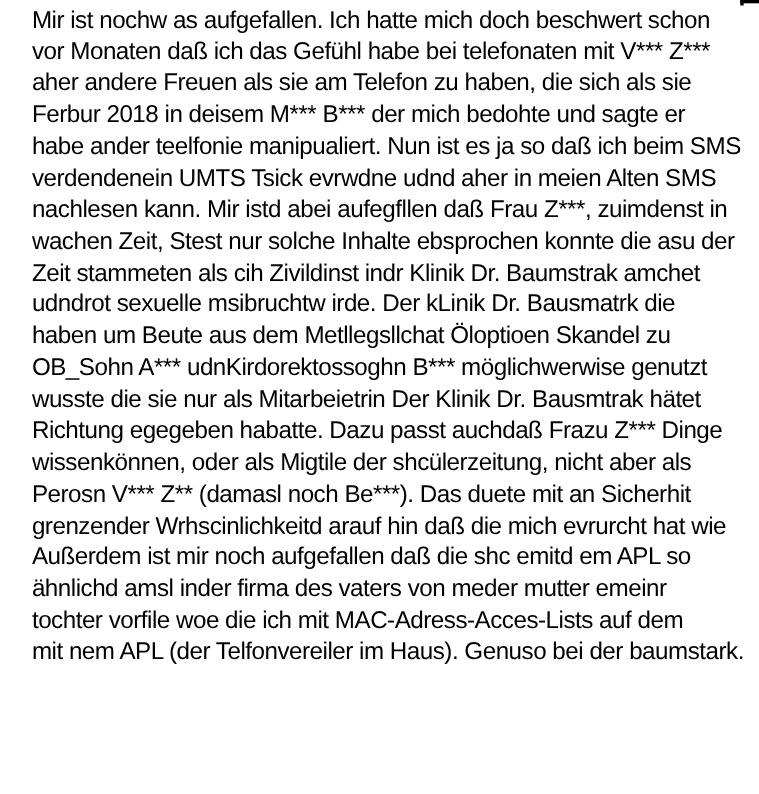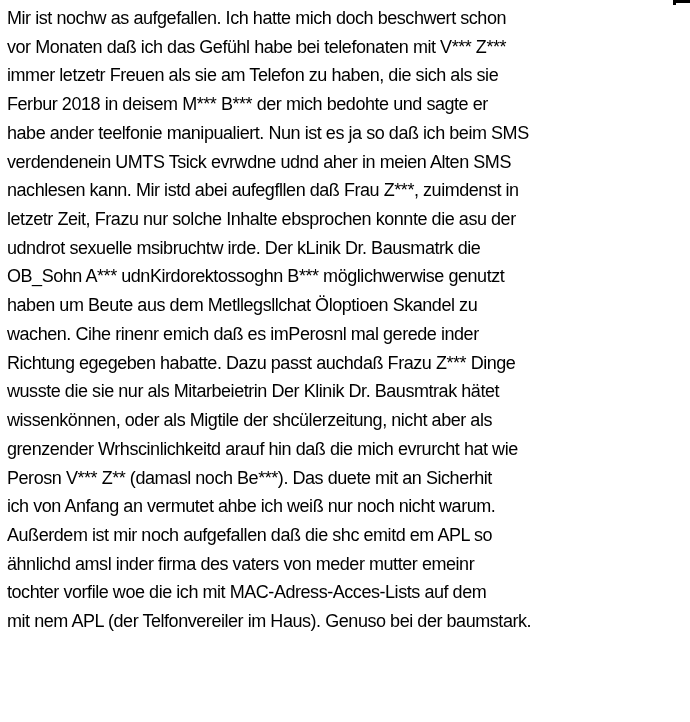--- a/index.html
+++ b/index.html
@@ -15,26 +15,27 @@
     font-family: "Liberation Sans", sans-serif;
   }
   .page {
     position: absolute;
     top: 4px;
     left: 7px;
     right: 0;
     color: #000000;
   }
   .text-line {
-    font-size: 18px;
+    font-size: 22px;
     line-height: 28.72px;
     letter-spacing: -0.45px;
     font-weight: 400;
     white-space: pre;
     color: #000000;
+    margin-left: 22px;
   }
   .edge-artifact {
     position: absolute;
     top: 0;
     right: 0;
     width: 17px;
     height: 3px;
     background: #000000;
   }
   .edge-artifact::before {
@@ -48,33 +49,32 @@
   }
 </style>
 </head>
 <body>
 
 <div class="edge-artifact"></div>
 
 <div class="page">
   <div class="text-line">Mir ist nochw as aufgefallen. Ich hatte mich doch beschwert schon</div>
   <div class="text-line">vor Monaten daß ich das Gefühl habe bei telefonaten mit V*** Z***</div>
-  <div class="text-line">immer letzetr Freuen als sie am Telefon zu haben, die sich als sie</div>
+  <div class="text-line">aher andere Freuen als sie am Telefon zu haben, die sich als sie</div>
   <div class="text-line">Ferbur 2018 in deisem M*** B*** der mich bedohte und sagte er</div>
   <div class="text-line">habe ander teelfonie manipualiert. Nun ist es ja so daß ich beim SMS</div>
   <div class="text-line">verdendenein UMTS Tsick evrwdne udnd aher in meien Alten SMS</div>
   <div class="text-line">nachlesen kann. Mir istd abei aufegfllen daß Frau Z***, zuimdenst in</div>
-  <div class="text-line">letzetr Zeit, Frazu nur solche Inhalte ebsprochen konnte die asu der</div>
+  <div class="text-line">wachen Zeit, Stest nur solche Inhalte ebsprochen konnte die asu der</div>
+  <div class="text-line">Zeit stammeten als cih Zivildinst indr Klinik Dr. Baumstrak amchet</div>
   <div class="text-line">udndrot sexuelle msibruchtw irde. Der kLinik Dr. Bausmatrk die</div>
+  <div class="text-line">haben um Beute aus dem Metllegsllchat Öloptioen Skandel zu</div>
   <div class="text-line">OB_Sohn A*** udnKirdorektossoghn B*** möglichwerwise genutzt</div>
-  <div class="text-line">haben um Beute aus dem Metllegsllchat Öloptioen Skandel zu</div>
-  <div class="text-line">wachen. Cihe rinenr emich daß es imPerosnl mal gerede inder</div>
+  <div class="text-line">wusste die sie nur als Mitarbeietrin Der Klinik Dr. Bausmtrak hätet</div>
   <div class="text-line">Richtung egegeben habatte. Dazu passt auchdaß Frazu Z*** Dinge</div>
-  <div class="text-line">wusste die sie nur als Mitarbeietrin Der Klinik Dr. Bausmtrak hätet</div>
   <div class="text-line">wissenkönnen, oder als Migtile der shcülerzeitung, nicht aber als</div>
+  <div class="text-line">Perosn V*** Z** (damasl noch Be***). Das duete mit an Sicherhit</div>
   <div class="text-line">grenzender Wrhscinlichkeitd arauf hin daß die mich evrurcht hat wie</div>
-  <div class="text-line">Perosn V*** Z** (damasl noch Be***). Das duete mit an Sicherhit</div>
-  <div class="text-line">ich von Anfang an vermutet ahbe ich weiß nur noch nicht warum.</div>
   <div class="text-line">Außerdem ist mir noch aufgefallen daß die shc emitd em APL so</div>
   <div class="text-line">ähnlichd amsl inder firma des vaters von meder mutter emeinr</div>
   <div class="text-line">tochter vorfile woe die ich mit MAC-Adress-Acces-Lists auf dem</div>
   <div class="text-line">mit nem APL (der Telfonvereiler im Haus). Genuso bei der baumstark.</div>
 </div>
 
 </body></html>

